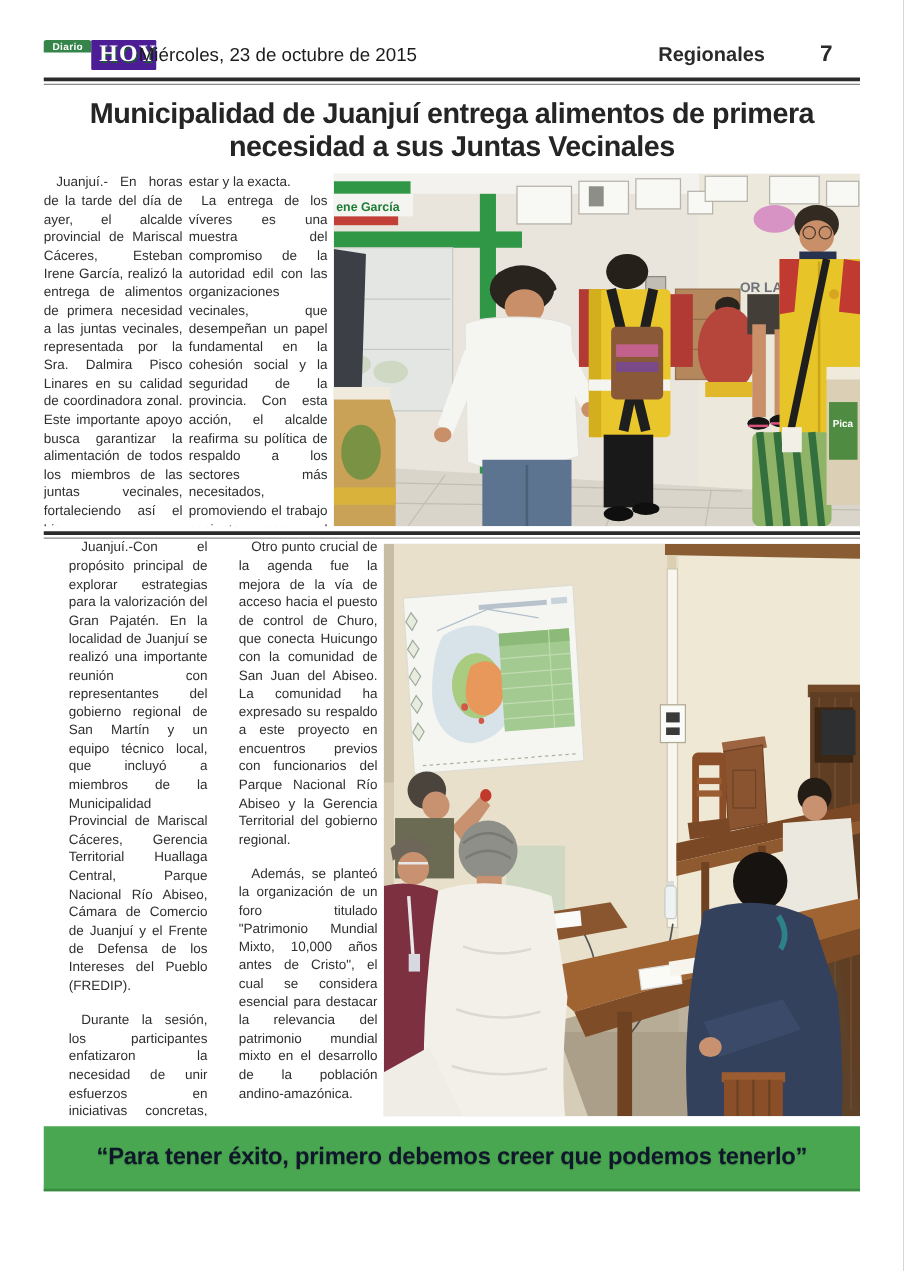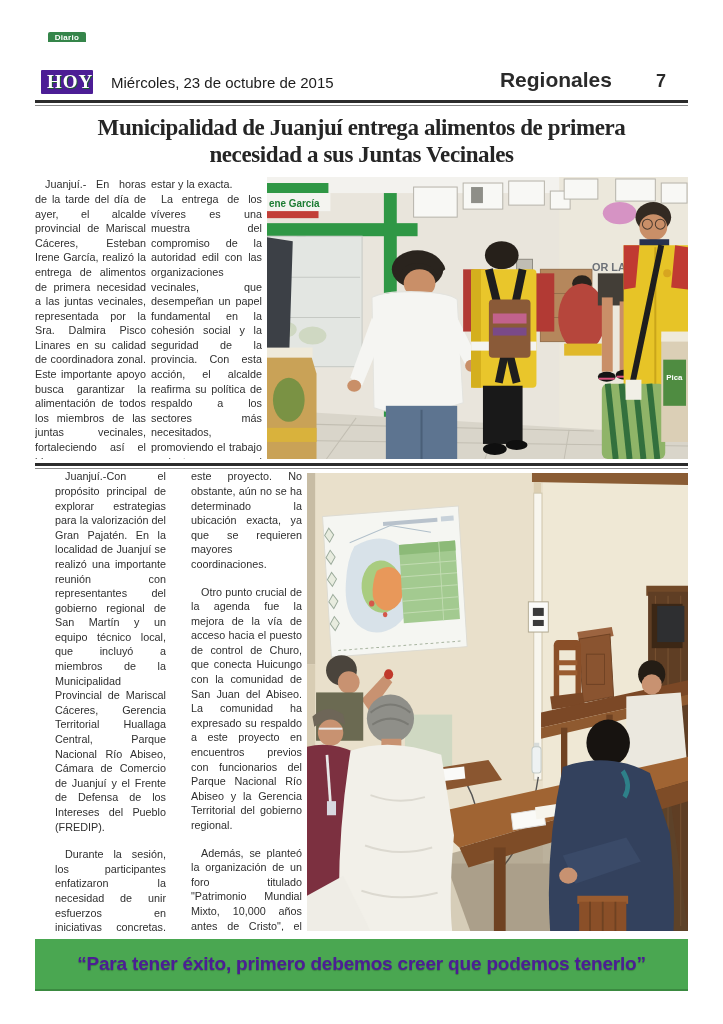--- a/index.html
+++ b/index.html
@@ -4,42 +4,42 @@
 <style>
   html,body{margin:0;padding:0;background:#9a9a9a;}
   .page{
     position:relative;width:723px;height:1024px;background:#ffffff;
     margin:0 auto;font-family:"Liberation Sans",sans-serif;color:#2e2e2e;
     overflow:hidden;
   }
   .content{position:absolute;left:35px;top:0;width:653px;}
   
   .hdr{display:flex;align-items:flex-end;padding-top:32px;padding-bottom:6px;}
-  .logo{width:64px;display:flex;flex-direction:column;align-items:center;gap:28px;}
+  .logo{width:64px;display:flex;align-items:flex-start;}
   .logo-tab{
     background:#35854a;color:#fff;font-size:8px;font-weight:bold;
     padding:1px 7px 0 7px;border-radius:2px 2px 0 0;letter-spacing:.3px;line-height:9px;
   }
   .logo-box{
     background:#4c1d95;color:#fff;font-weight:bold;font-size:19px;
     font-family:"Liberation Serif",serif;letter-spacing:1px;
     padding:1px 6px 2px 6px;width:52px;text-align:center;box-sizing:border-box;
     text-shadow:1px 1px 0 #1d5a30;line-height:21px;border-radius:1px;
   }
   .hdr-date{margin-left:12px;font-size:15px;color:#1c1c1c;padding-bottom:3px;}
-  .hdr-section{margin-left:auto;font-size:21px;font-weight:bold;color:#2a2a2a;padding-bottom:2px;text-align:right;}
+  .hdr-section{margin-left:auto;font-size:16px;font-weight:bold;color:#2a2a2a;padding-bottom:2px;text-align:right;}
   .hdr-page{margin-left:44px;margin-right:22px;font-size:18px;font-weight:bold;color:#2a2a2a;padding-bottom:2px;}
   .rule{height:2px;border-top:3px solid #2b2b2b;border-bottom:1px solid #8a8a8a;}
   
   .headline{
     text-align:center;font-weight:bold;color:#252525;
     font-size:23px;line-height:1.16;letter-spacing:-.4px;
     margin:9px auto 9px auto;
   }
-  .headline.h1a{max-width:588px;font-family:Liberation Serif, serif;}
+  .headline.h1a{max-width:588px;}
   .headline.h2a{max-width:470px;}
   
   .art{display:flex;gap:5px;}
   .col{width:111px;flex:0 0 111px;overflow:hidden;}
   .col p{
     margin:0;font-size:10.8px;line-height:14.6px;text-align:justify;
     color:#2f2f2f;text-indent:10px;
   }
   .col p.cont{text-indent:0;}
   .a1 .col{height:282px;}
@@ -49,21 +49,21 @@
   .a1 .photo{height:282px;}
   .a2 .photo{height:458px;margin-top:4px;}
   .photo svg{display:block;width:100%;height:100%;}
   .gap4{height:4px;}
   
   .banner{
     margin-top:8px;height:50px;background:#4aa751;border-bottom:2px solid #3a8a40;
     display:flex;align-items:center;justify-content:center;
   }
   .banner span{
-    color:#4c1d95;font-weight:bold;font-size:19px;letter-spacing:-.2px;
+    color:#0f172a;font-weight:bold;font-size:19px;letter-spacing:-.2px;
     text-shadow:0 1px 1px #39813f;
   }
   svg text{font-family:"Liberation Sans",sans-serif;}
 </style>
 </head>
 <body>
 
 <div class="page">
   <div class="content">
 
@@ -237,21 +237,20 @@
     <div class="gap4"></div>
     <div class="rule"></div>
 
 
     <div class="art a2">
       <div class="col">
         <p>Juanjuí.-Con el propósito principal de explorar estrategias para la valorización del Gran Pajatén. En la localidad de Juanjuí se realizó una importante reunión con representantes del gobierno regional de San Martín y un equipo técnico local, que incluyó a miembros de la Municipalidad Provincial de Mariscal Cáceres, Gerencia Territorial Huallaga Central, Parque Nacional Río Abiseo, Cámara de Comercio de Juanjuí y el Frente de Defensa de los Intereses del Pueblo (FREDIP).</p>
         <p>Durante la sesión, los participantes enfatizaron la necesidad de unir esfuerzos en iniciativas concretas, como la creación de un museo de sitio. En este contexto, el equipo de la unidad formuladora realizó una visita a Huicungo, donde se reunió con autoridades locales para evaluar el lugar más idóneo para</p>
       </div>
       <div class="col">
-        <p class="cont">este proyecto. No obstante, aún no se ha determinado la ubicación exacta, ya que se requieren mayores coordinaciones.</p>
         <p>Otro punto crucial de la agenda fue la mejora de la vía de acceso hacia el puesto de control de Churo, que conecta Huicungo con la comunidad de San Juan del Abiseo. La comunidad ha expresado su respaldo a este proyecto en encuentros previos con funcionarios del Parque Nacional Río Abiseo y la Gerencia Territorial del gobierno regional.</p>
         <p>Además, se planteó la organización de un foro titulado "Patrimonio Mundial Mixto, 10,000 años antes de Cristo", el cual se considera esencial para destacar la relevancia del patrimonio mundial mixto en el desarrollo de la población andino-amazónica.</p>
       </div>
       <div class="photo">
 
         <svg viewBox="0 0 420 455" preserveAspectRatio="none">
           <rect x="0" y="0" width="420" height="455" fill="#e9e0cb"></rect>
           <rect x="260" y="0" width="160" height="455" fill="#efe8d5"></rect>
           <rect x="0" y="0" width="9" height="190" fill="#c7bca4"></rect>
           <rect x="0" y="190" width="9" height="110" fill="#d8cdb4"></rect>

